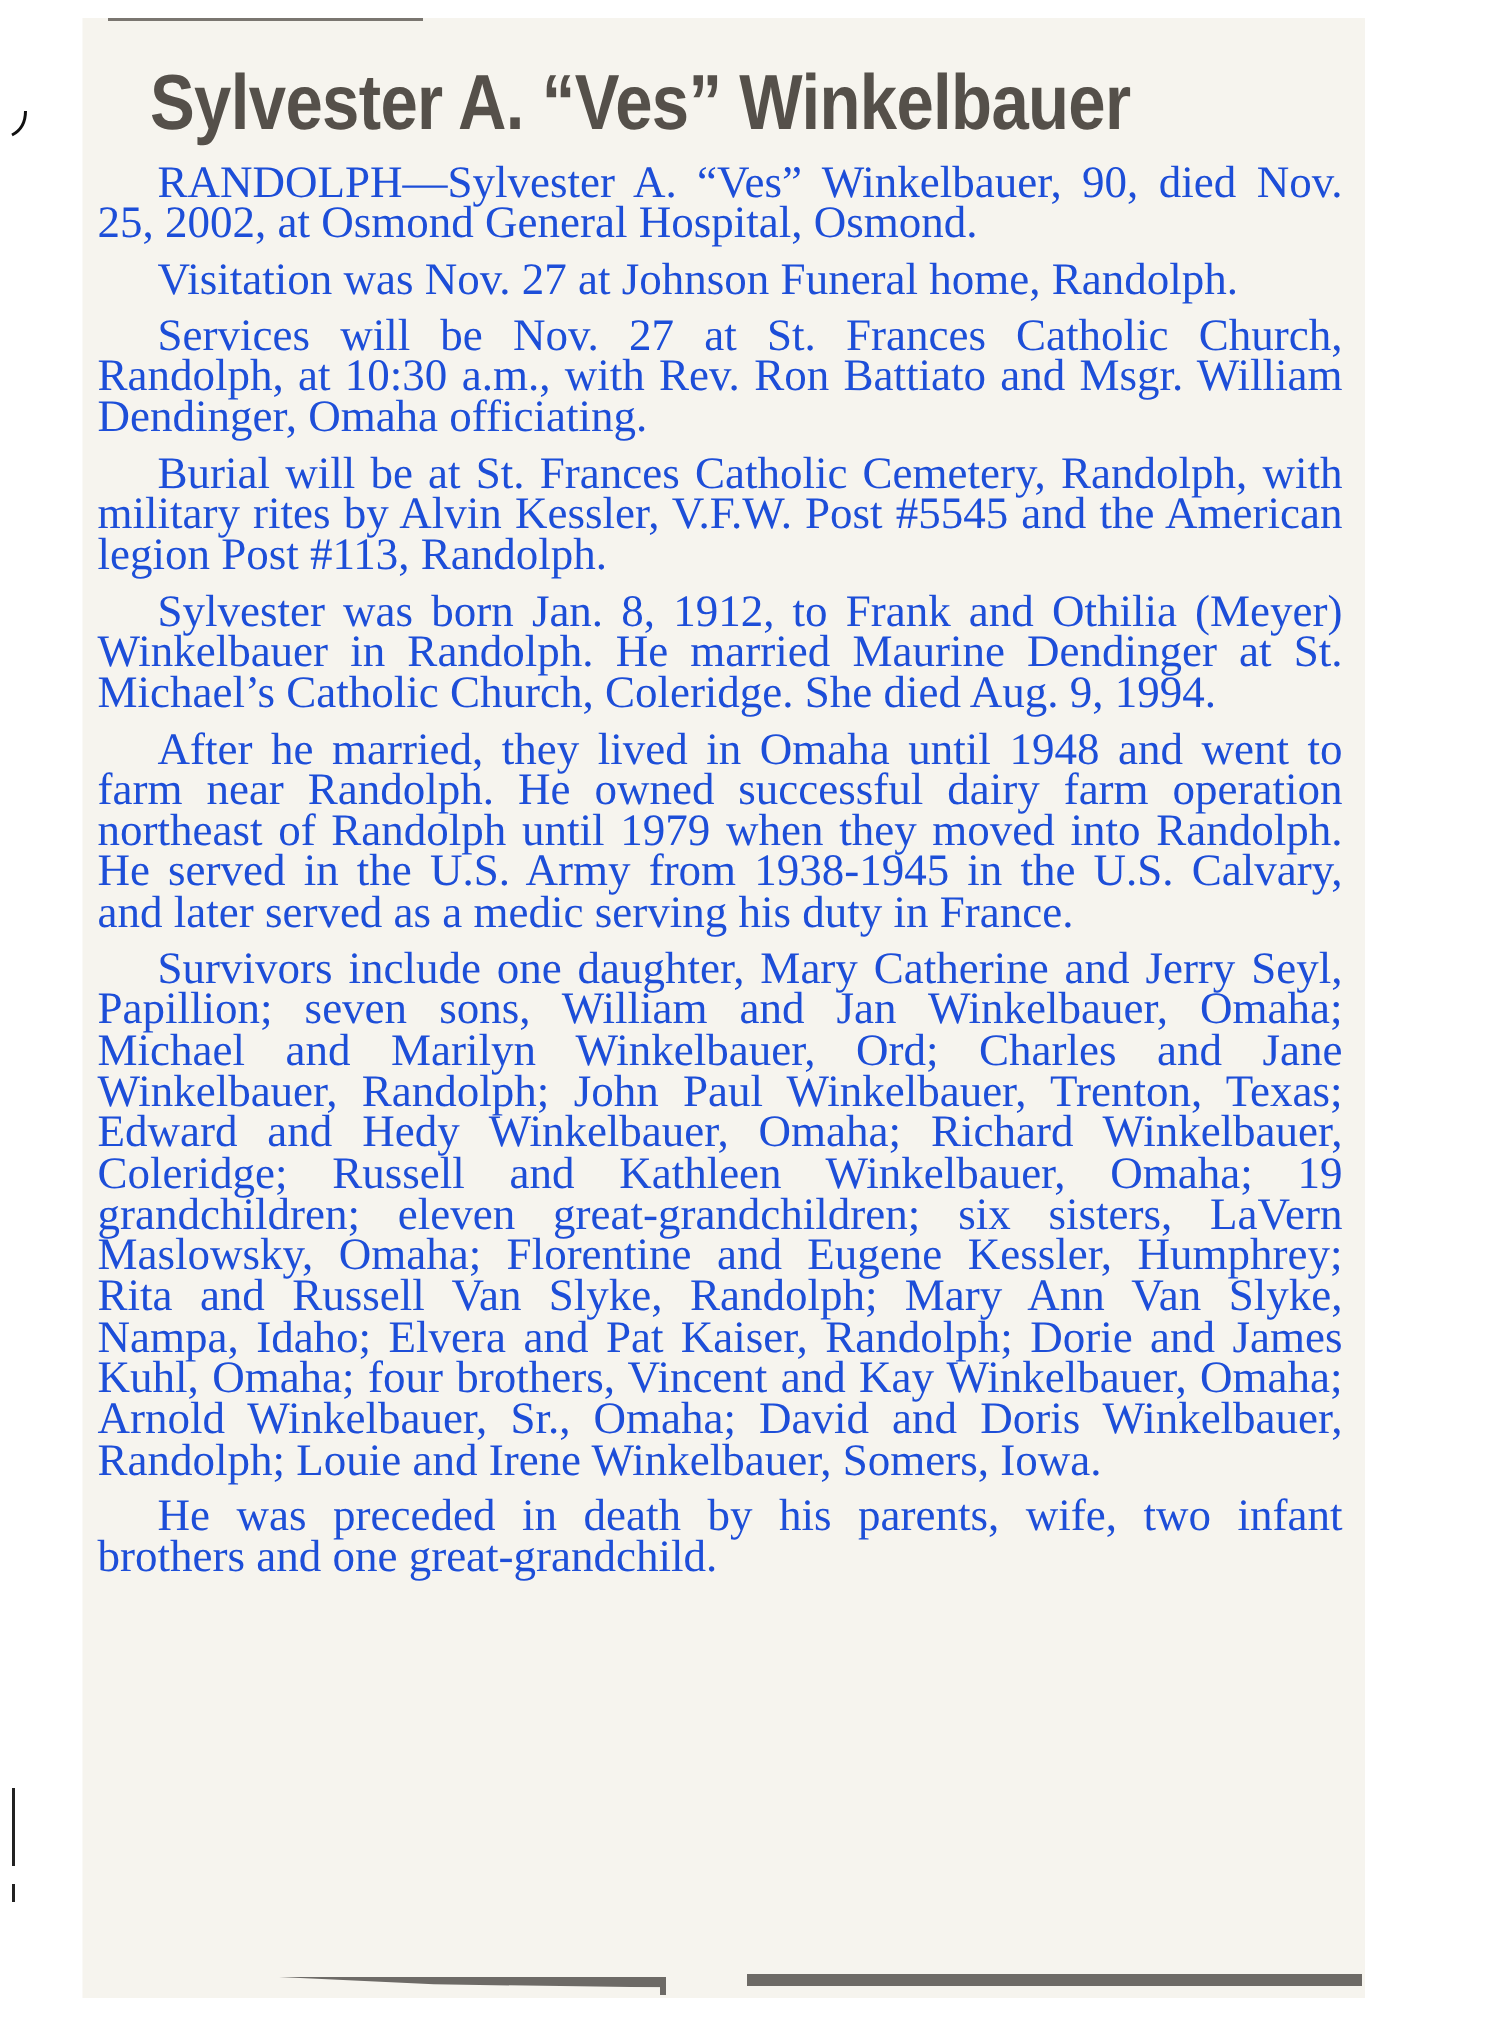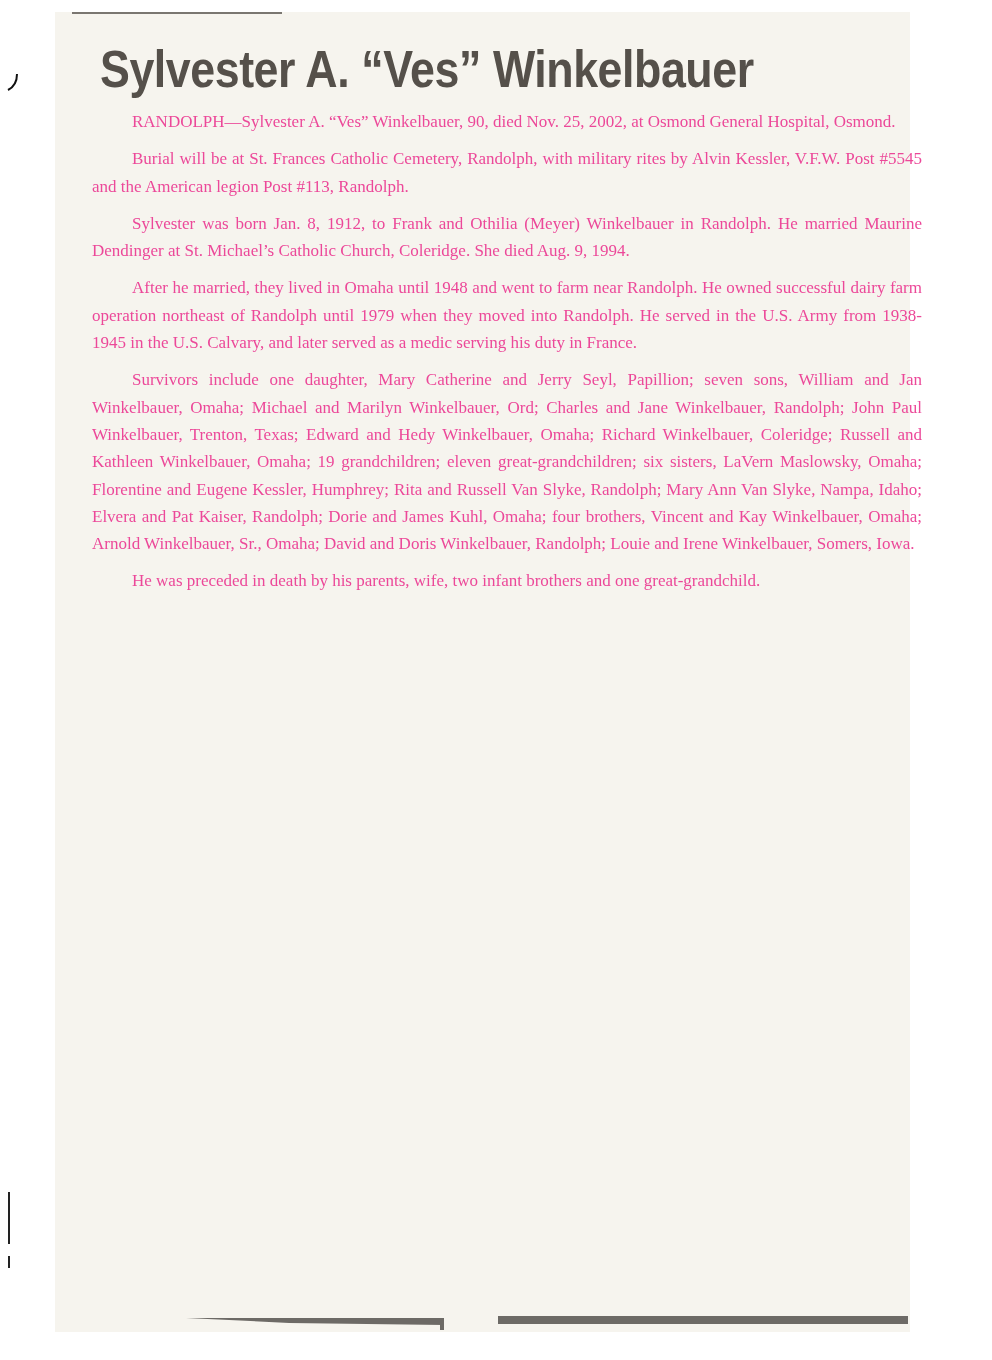--- a/index.html
+++ b/index.html
@@ -22,21 +22,21 @@
   }
   .title {
     position: absolute; left: 100px; top: 38px; width: 770px;
     font-family: "Liberation Sans", "DejaVu Sans", sans-serif;
     font-weight: bold; font-size: 52px; line-height: 62px; color: #55504a;
     letter-spacing: -0.5px; transform: scaleX(0.86); transform-origin: left center;
     white-space: nowrap;
   }
   .body {
     position: absolute; left: 65px; top: 108px; width: 830px;
-    font-size: 17px; line-height: 27.3px; color: #ec4899; text-align: justify; margin-left: 27px;
+    font-size: 30px; line-height: 27.3px; color: #1d4ed8; text-align: justify;
   }
   .body p { margin: 0 0 10px 0; text-indent: 40px; }
   .rule-left {
     position: absolute; left: 186px; top: 1318px; width: 258px; height: 7px;
     background: #6d6a66; clip-path: polygon(0 0, 100% 0, 100% 100%, 40% 70%, 0 0);
   }
   .rule-left-tick { position: absolute; left: 440px; top: 1320px; width: 4px; height: 10px; background: #6d6a66; }
   .rule-right {
     position: absolute; left: 498px; top: 1316px; width: 410px; height: 8px; background: #6d6a66;
   }
@@ -50,20 +50,22 @@
 <svg class="mark-left" viewBox="0 0 14 20">
   <path d="M11 2 C 11 10, 8 15, 2 18" stroke="#111" stroke-width="2" fill="none"></path>
 </svg>
 <div class="scan-line" style="top:1192px;height:52px;"></div>
 <div class="scan-line" style="top:1256px;height:12px;"></div>
 
 <h1 class="title" style="margin:0;">Sylvester A. “Ves” Winkelbauer</h1>
 
 <div class="body">
   <p>RANDOLPH—Sylvester A. “Ves” Winkelbauer, 90, died Nov. 25, 2002, at Osmond General Hospital, Osmond.</p>
+  <p>Visitation was Nov. 27 at Johnson Funeral home, Randolph.</p>
+  <p>Services will be Nov. 27 at St. Frances Catholic Church, Randolph, at 10:30 a.m., with Rev. Ron Battiato and Msgr. William Dendinger, Omaha officiating.</p>
   <p>Burial will be at St. Frances Catholic Cemetery, Randolph, with military rites by Alvin Kessler, V.F.W. Post #5545 and the American legion Post #113, Randolph.</p>
   <p>Sylvester was born Jan. 8, 1912, to Frank and Othilia (Meyer) Winkelbauer in Randolph. He married Maurine Dendinger at St. Michael’s Catholic Church, Coleridge. She died Aug. 9, 1994.</p>
   <p>After he married, they lived in Omaha until 1948 and went to farm near Randolph. He owned successful dairy farm operation northeast of Randolph until 1979 when they moved into Randolph. He served in the U.S. Army from 1938-1945 in the U.S. Calvary, and later served as a medic serving his duty in France.</p>
   <p>Survivors include one daughter, Mary Catherine and Jerry Seyl, Papillion; seven sons, William and Jan Winkelbauer, Omaha; Michael and Marilyn Winkelbauer, Ord; Charles and Jane Winkelbauer, Randolph; John Paul Winkelbauer, Trenton, Texas; Edward and Hedy Winkelbauer, Omaha; Richard Winkelbauer, Coleridge; Russell and Kathleen Winkelbauer, Omaha; 19 grandchildren; eleven great-grandchildren; six sisters, LaVern Maslowsky, Omaha; Florentine and Eugene Kessler, Humphrey; Rita and Russell Van Slyke, Randolph; Mary Ann Van Slyke, Nampa, Idaho; Elvera and Pat Kaiser, Randolph; Dorie and James Kuhl, Omaha; four brothers, Vincent and Kay Winkelbauer, Omaha; Arnold Winkelbauer, Sr., Omaha; David and Doris Winkelbauer, Randolph; Louie and Irene Winkelbauer, Somers, Iowa.</p>
   <p>He was preceded in death by his parents, wife, two infant brothers and one great-grandchild.</p>
 </div>
 
 <div class="rule-left"></div>
 <div class="rule-left-tick"></div>
 <div class="rule-right"></div>

